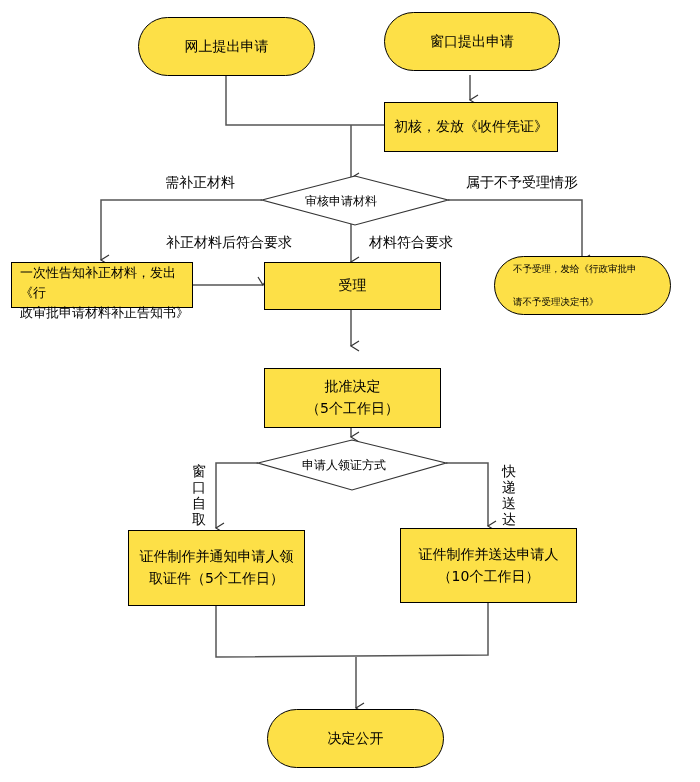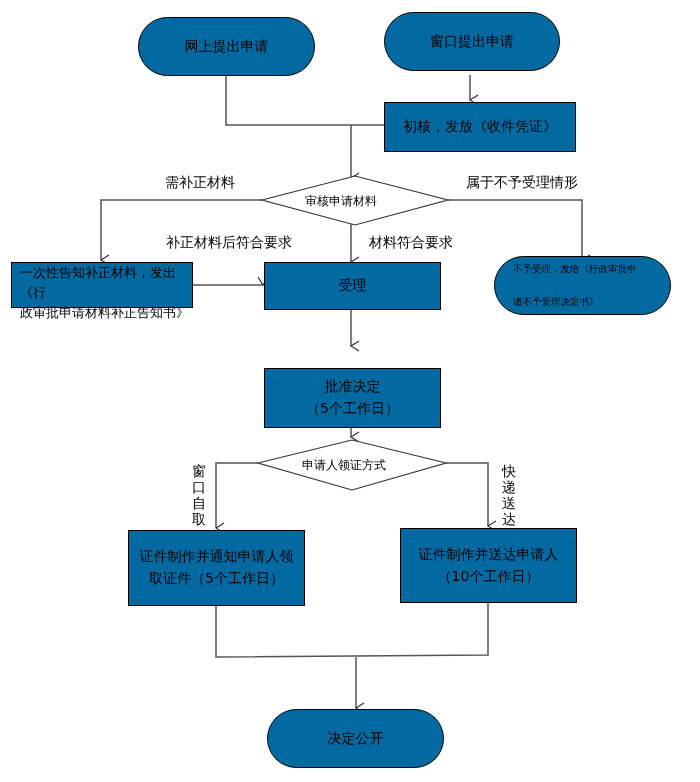--- a/index.html
+++ b/index.html
@@ -1,20 +1,20 @@
 <!DOCTYPE html>
 <html><head>
   <meta charset="utf-8">
   <style>
     html, body { margin: 0; padding: 0; background: #ffffff; }
     body { width: 700px; height: 782px; position: relative; overflow: hidden;
            font-family: "DejaVu Sans", sans-serif; color: #000; }
     svg.edges { position: absolute; left: 0; top: 0; width: 700px; height: 782px; }
     .node { position: absolute; box-sizing: border-box; border: 1px solid #000;
-            background: #0369a1; display: flex; align-items: center; justify-content: center;
+            background: #fde047; display: flex; align-items: center; justify-content: center;
             text-align: center; line-height: 1.55; }
     .term { border-radius: 999px; }
     .f14 { font-size: 14px; }
     .f13 { font-size: 13px; }
     .f10 { font-size: 9.5px; }
     .label { position: absolute; font-size: 14px; white-space: nowrap; }
     .vlabel { position: absolute; font-size: 14px; width: 16px; line-height: 16px;
               text-align: center; word-break: break-all; }
     .diamond-text { position: absolute; font-size: 12px; text-align: left; white-space: nowrap; }
     .left { text-align: left; justify-content: flex-start; padding-left: 8px; }
@@ -61,21 +61,21 @@
 </svg>
 
 <div class="node term f14" style="left:138px; top:17px; width:177px; height:59px;">
   <span>网上提出申请</span>
 </div>
 
 <div class="node term f14" style="left:384px; top:12px; width:176px; height:59px;">
   <span>窗口提出申请</span>
 </div>
 
-<div class="node f14" style="left:384px; top:102px; width:192px; height:50px;">
+<div class="node f14" style="left:384px; top:102px; width:174px; height:50px;">
   <span>初核，发放《收件凭证》</span>
 </div>
 
 <div class="diamond-text" style="left:305px; top:193px; width:100px;">审核申请材料</div>
 
 <div class="label" style="left:165px; top:174px;">需补正材料</div>
 <div class="label" style="left:466px; top:174px;">属于不予受理情形</div>
 <div class="label" style="left:166px; top:234px;">补正材料后符合要求</div>
 <div class="label" style="left:369px; top:234px;">材料符合要求</div>
 

